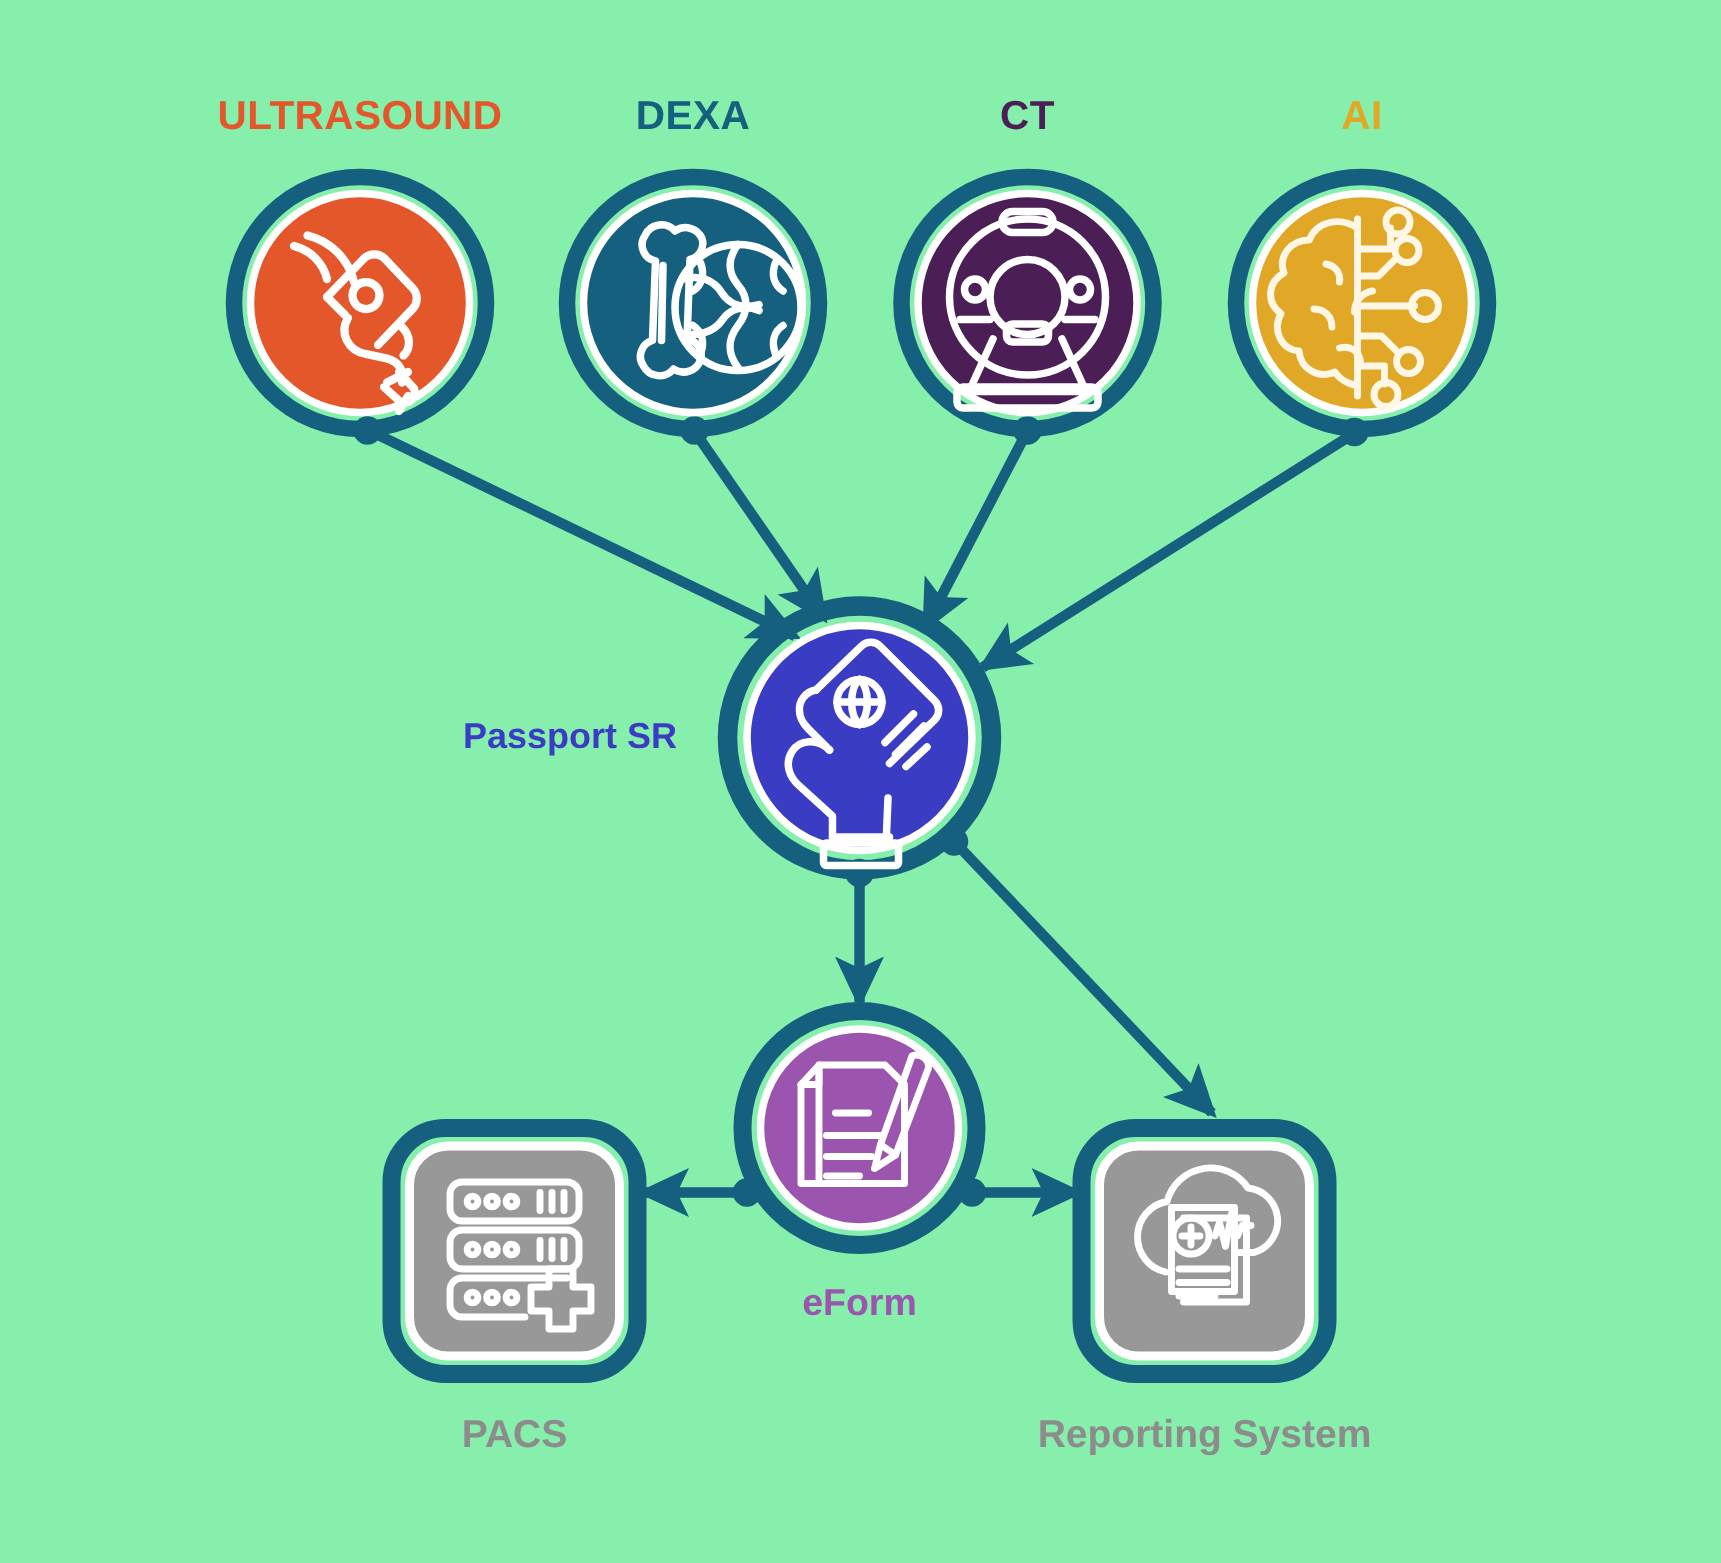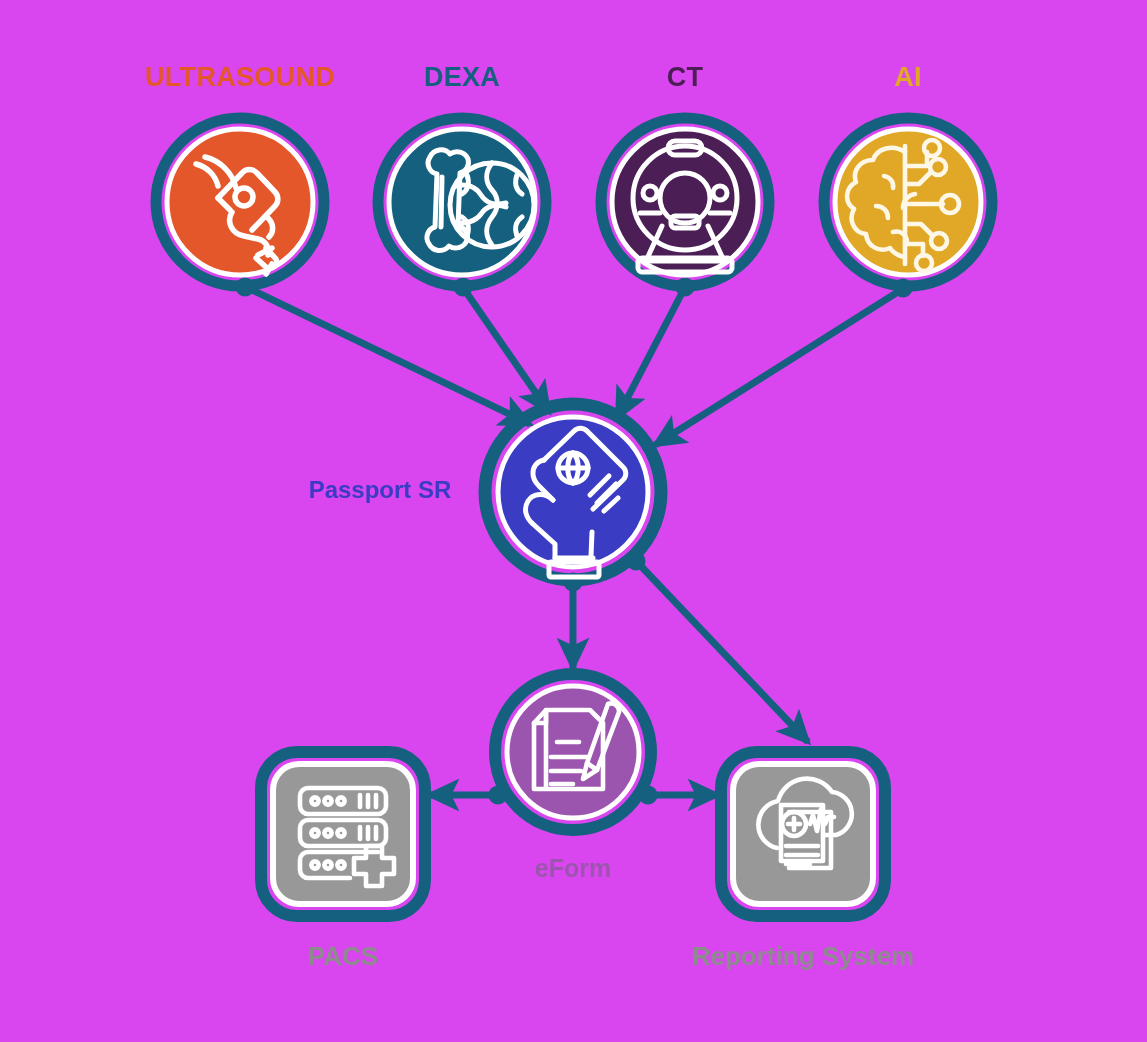--- a/index.html
+++ b/index.html
@@ -11,21 +11,21 @@
   body {
     font-family: "Liberation Sans", sans-serif;
     width: 1147px;
     height: 1042px;
     overflow: hidden;
   }
   #diagram-root {
     position: relative;
     width: 1147px;
     height: 1042px;
-    background: #d946ef;
+    background: #86efac;
   }
   svg#diagram-svg {
     position: absolute;
     left: 0;
     top: 0;
     width: 1147px;
     height: 1042px;
     display: block;
   }
   .node-label {

